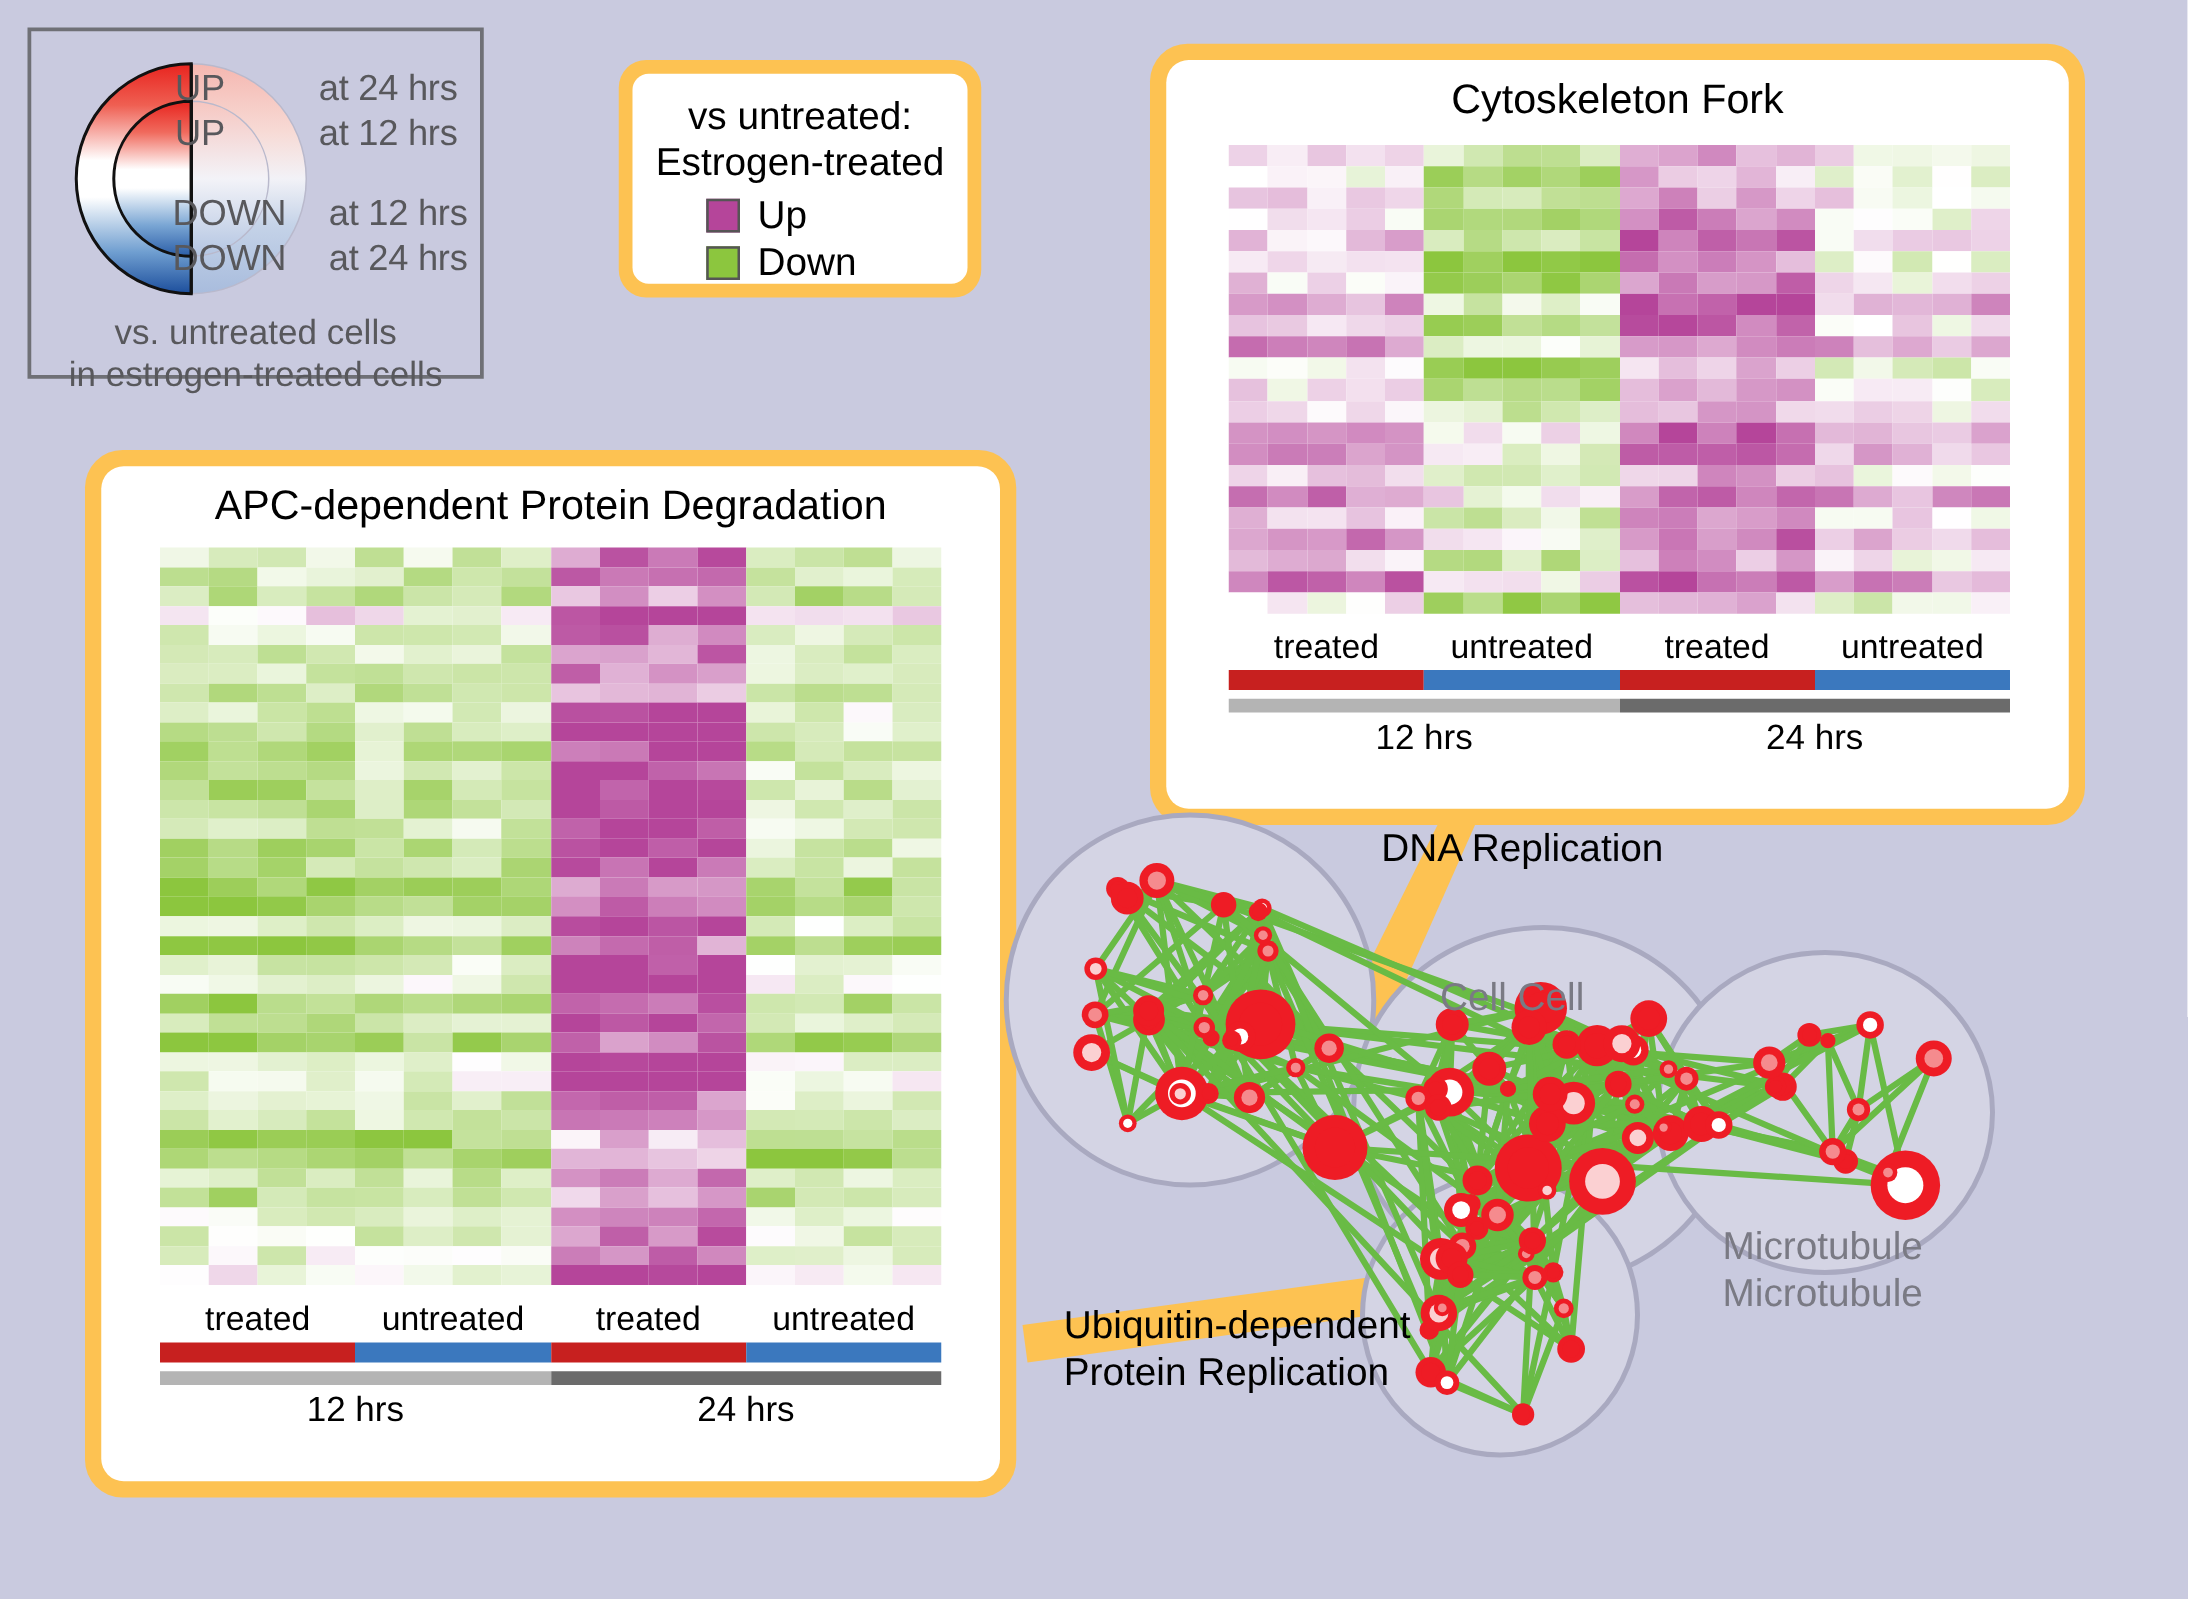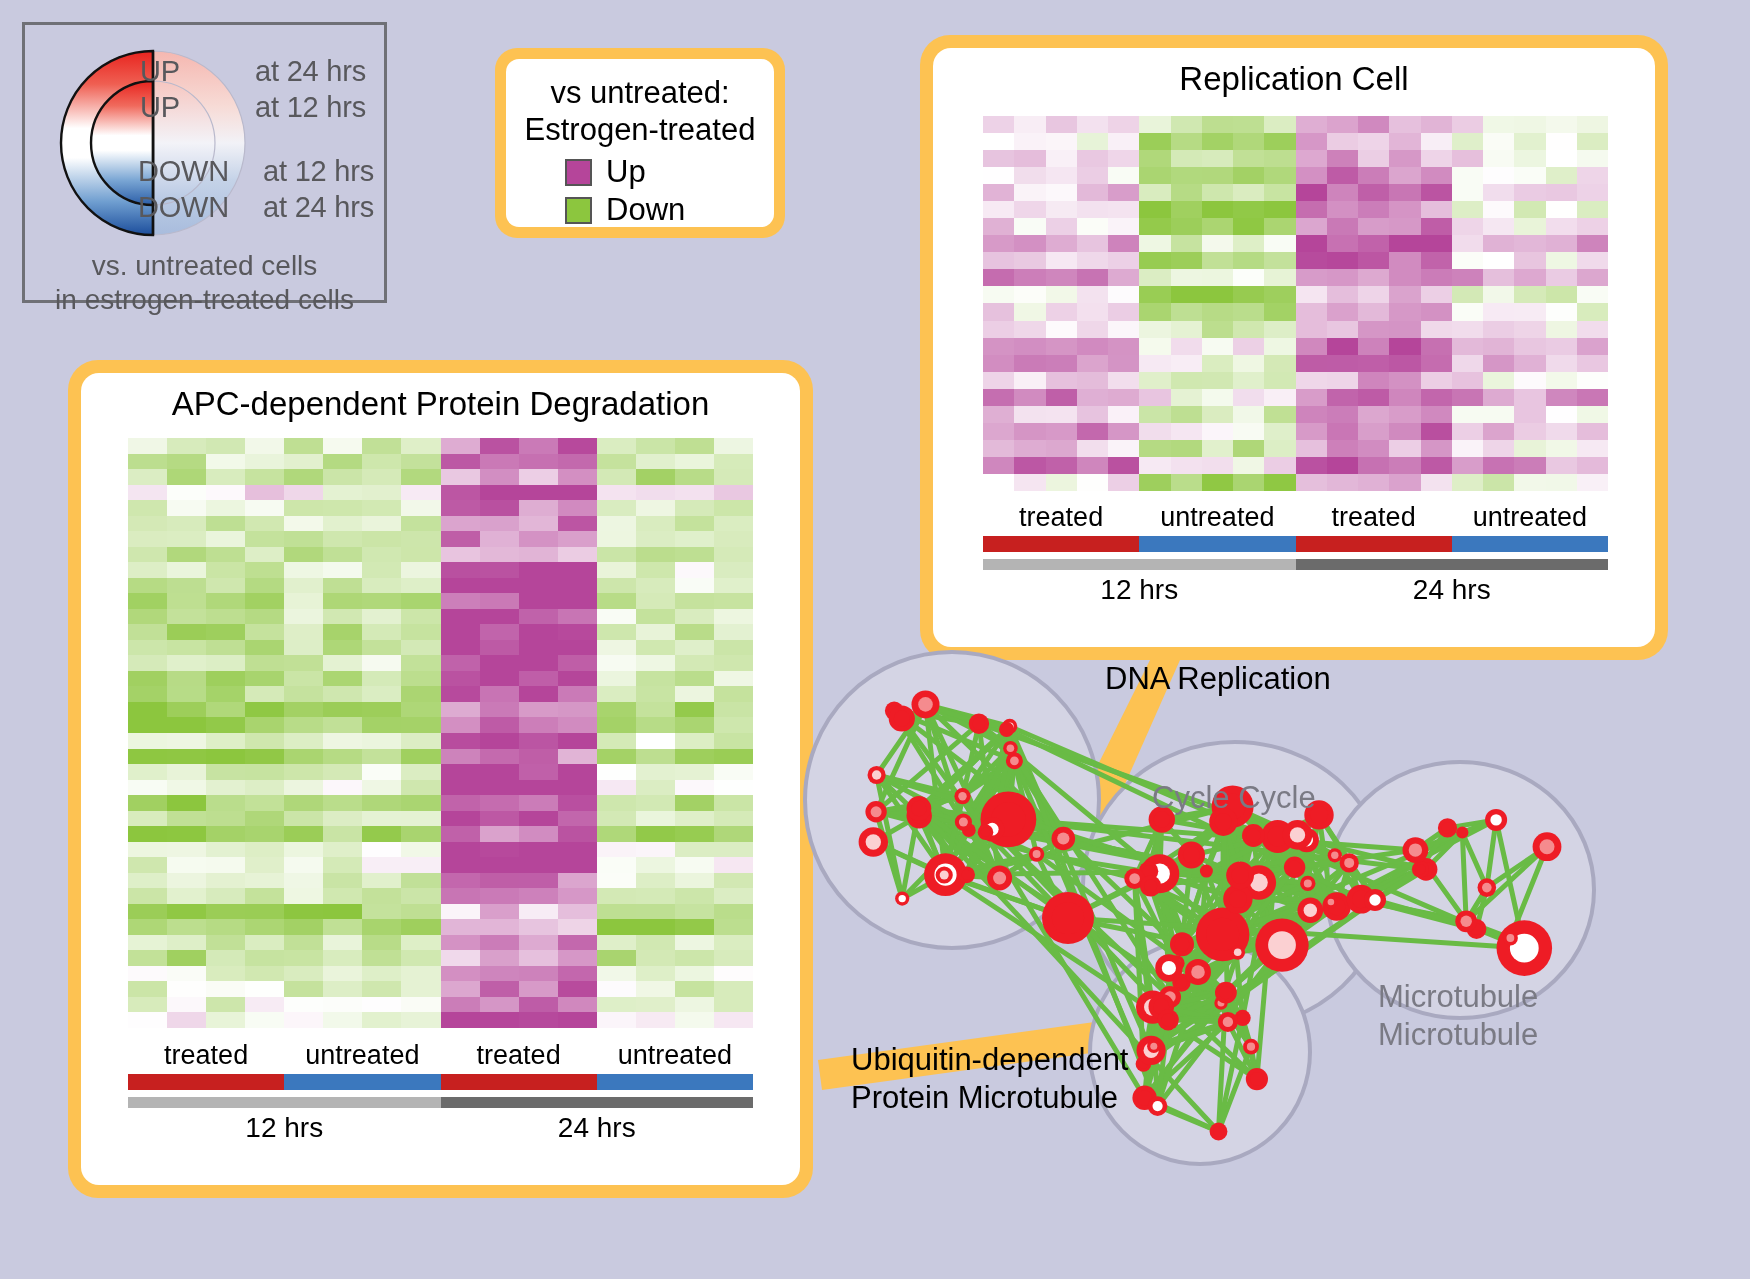--- a/index.html
+++ b/index.html
@@ -267,21 +267,21 @@
         <div class="key-row">
           <span class="key-swatch" style="background:#8cc63e"></span>
           <span class="key-lab">Down</span>
         </div>
       </div>
     </div>
   </div>
 
   <div class="panel" id="panel-rf">
     <div class="panel-inner">
-      <div class="panel-title">Replication Cell</div>
+      <div class="panel-title">Cytoskeleton Fork</div>
 
       <div class="heat-wrap" id="rf-heat-wrap" style="left:50px; top:68px; width:625px; height:375px;">
         <div class="heat" id="rf-heat" style="grid-template-columns: repeat(20, 1fr); grid-template-rows: repeat(22, 1fr);">
             <i style="background:rgb(237,210,231)"></i>
             <i style="background:rgb(248,237,245)"></i>
             <i style="background:rgb(232,198,224)"></i>
             <i style="background:rgb(243,225,239)"></i>
             <i style="background:rgb(238,211,231)"></i>
             <i style="background:rgb(233,244,218)"></i>
             <i style="background:rgb(208,232,177)"></i>
@@ -2010,19 +2010,19 @@
         <circle cx="268.0" cy="318.0" r="26.0" fill="#ee1c25"></circle>
         <circle cx="268.0" cy="318.0" r="16.1" fill="#ee1c25"></circle>
         <circle cx="575.0" cy="300.0" r="11.0" fill="#ee1c25"></circle>
         <circle cx="575.0" cy="300.0" r="5.7" fill="#ffffff"></circle>
         <circle cx="398.0" cy="372.0" r="13.0" fill="#ee1c25"></circle>
         <circle cx="398.0" cy="372.0" r="6.8" fill="#f58b8e"></circle>
       </g>
   </svg>
 
   <div class="net-label black" style="left:1105px; top:662px;">DNA Replication</div>
-  <div class="net-label gray" style="left:1152px; top:781px;">Cycle Cycle</div>
+  <div class="net-label gray" style="left:1152px; top:781px;">Cell Cell</div>
   <div class="net-label gray right" style="left:1378px; top:980px; width:150px;">Microtubule</div>
   <div class="net-label gray right" style="left:1378px; top:1018px; width:150px;">Microtubule</div>
   <div class="net-label black" style="left:851px; top:1043px;">Ubiquitin-dependent</div>
-  <div class="net-label black" style="left:851px; top:1081px;">Protein Microtubule</div>
+  <div class="net-label black" style="left:851px; top:1081px;">Protein Replication</div>
 
 </div>
 
 </body></html>

